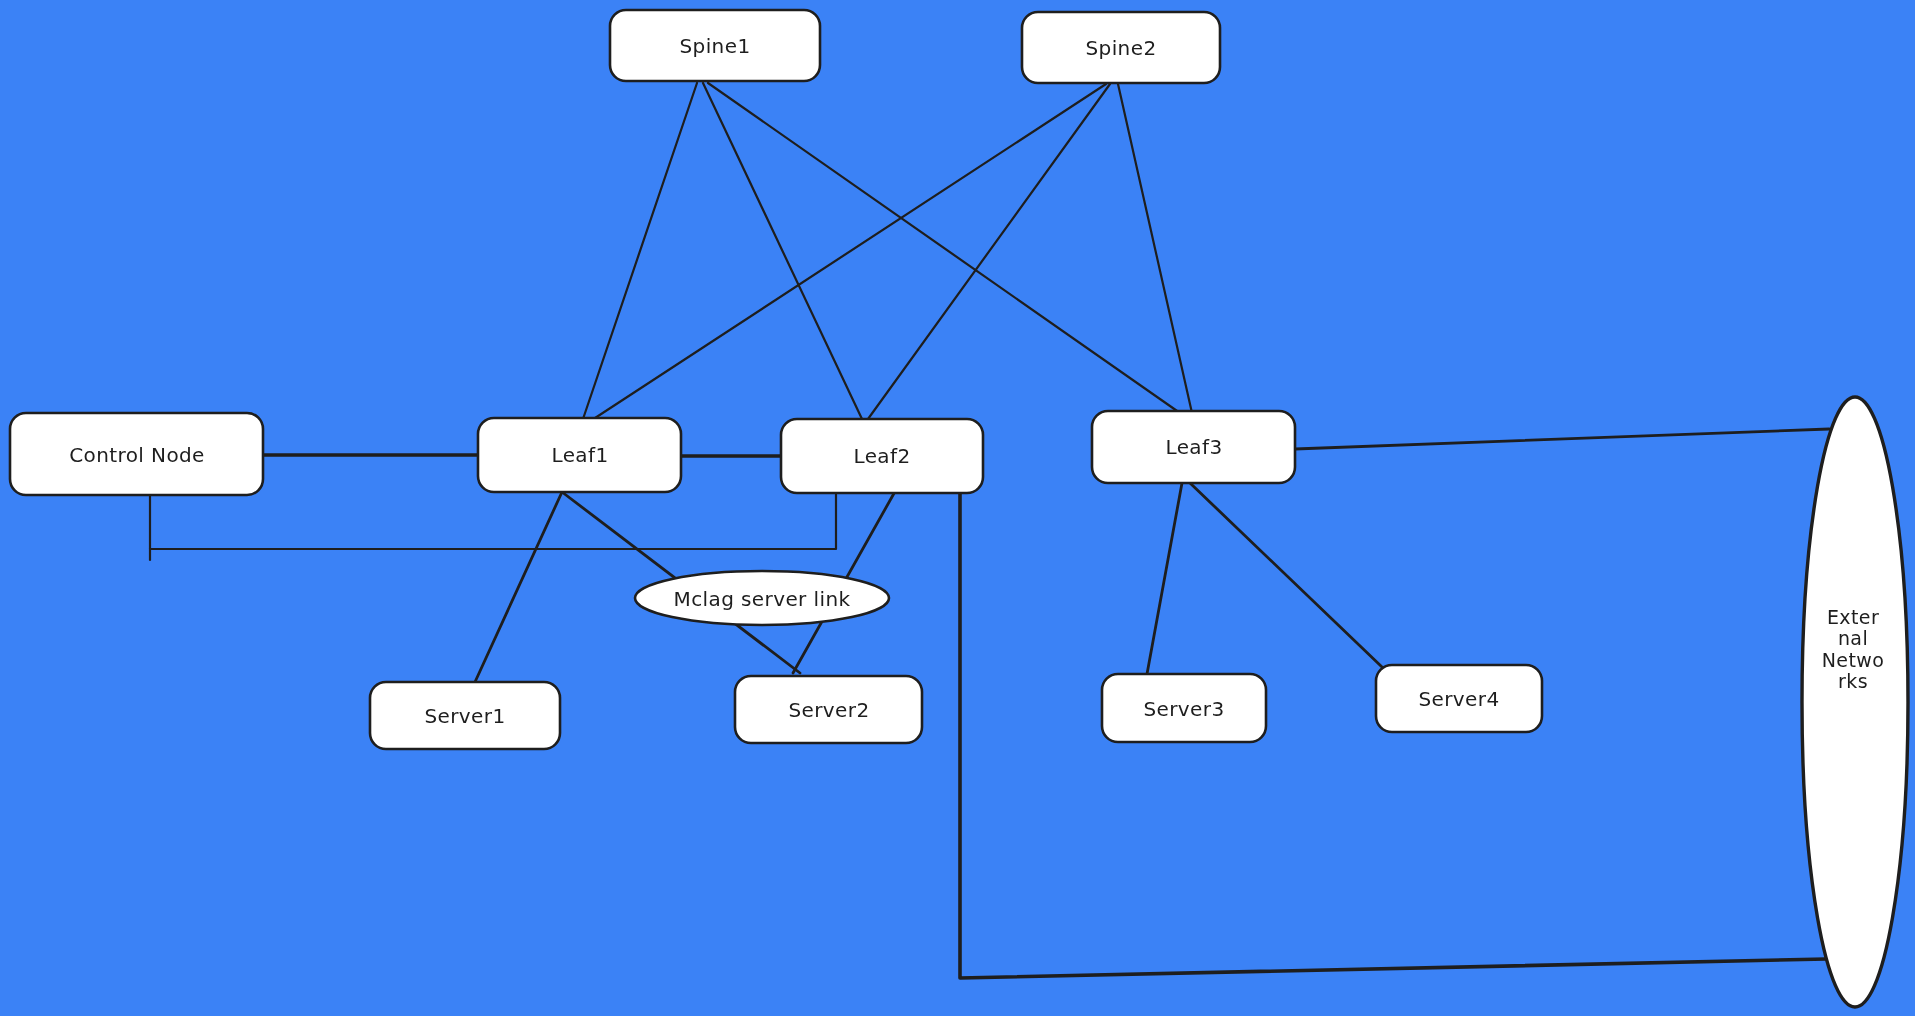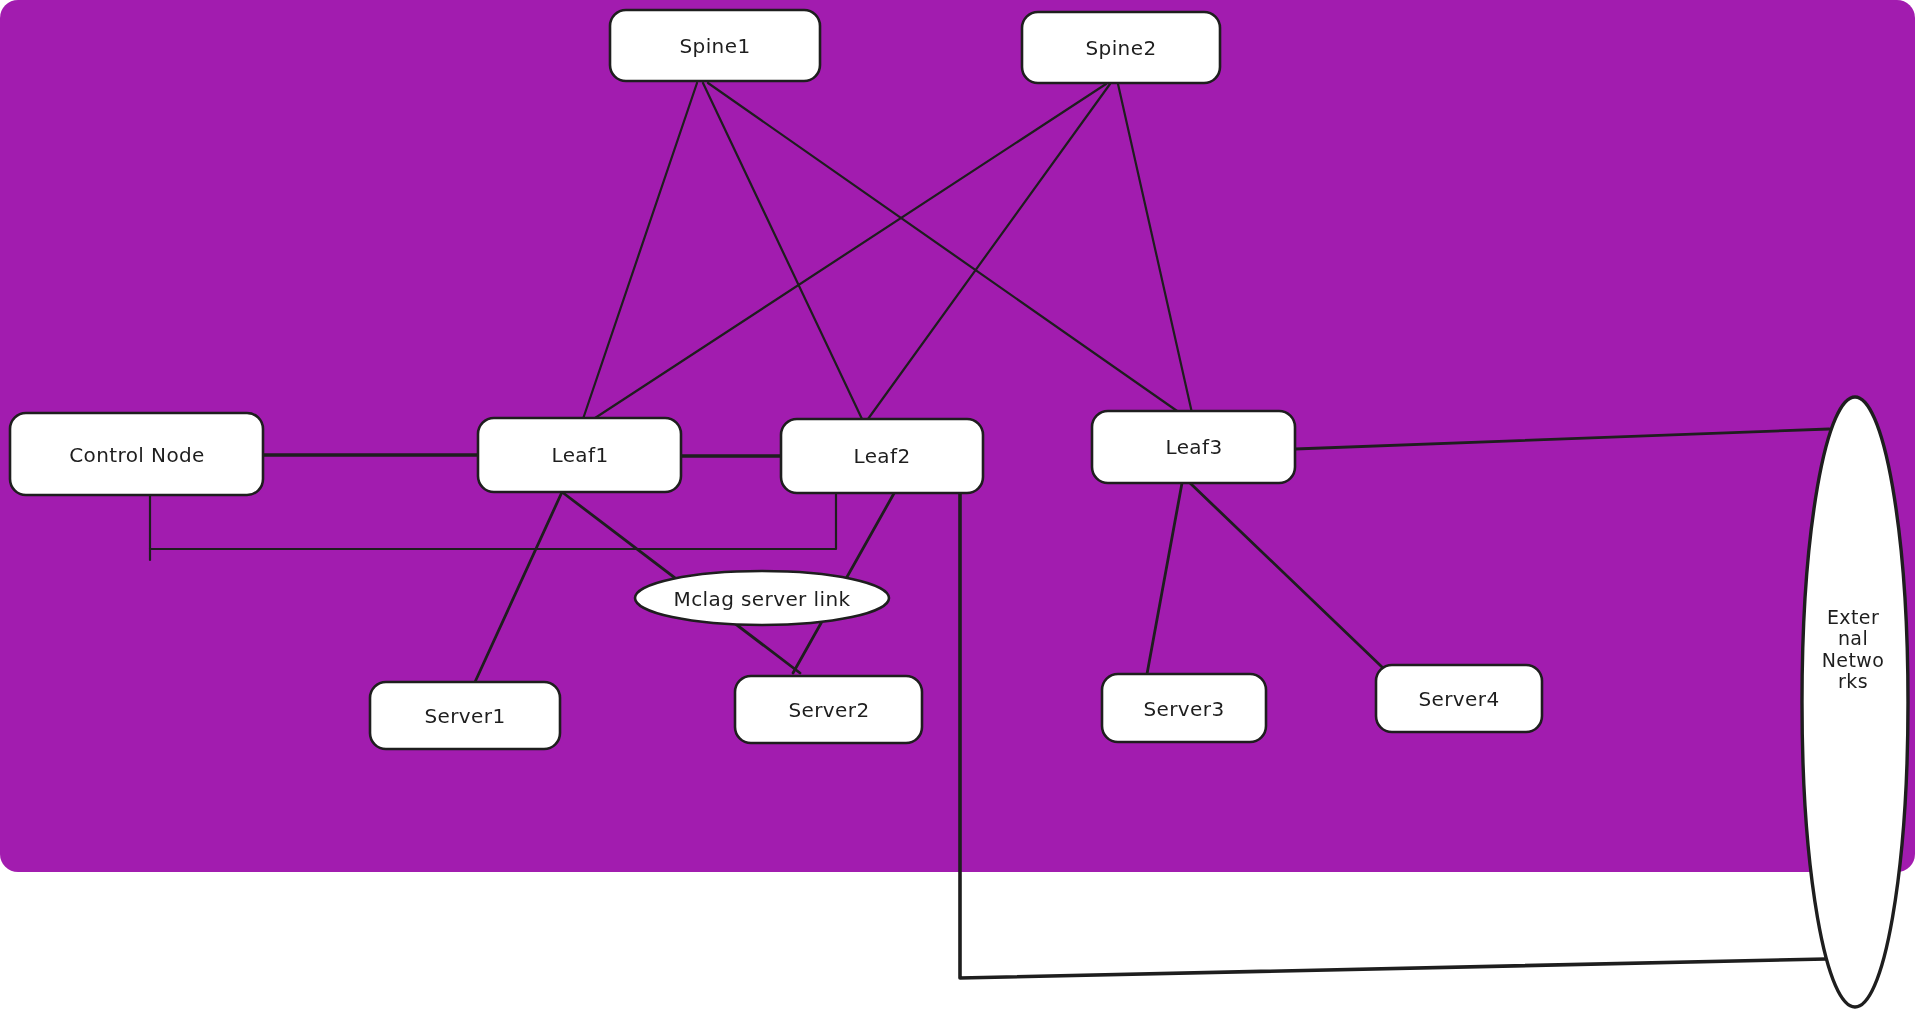--- a/index.html
+++ b/index.html
@@ -7,23 +7,22 @@
     padding: 0;
     background: #ffffff;
     width: 1915px;
     height: 1016px;
     overflow: hidden;
     font-family: "DejaVu Sans", sans-serif;
   }
   #stage {
     position: relative;
     width: 1915px;
-    height: 872px;
-    background: #a21caf;
-    border-radius: 18px;
+    height: 1016px;
+    background: #3b82f6;
   }
   svg { display: block; }
   .node-box {
     fill: #ffffff;
     stroke: #1e1e1e;
     stroke-width: 2.6;
   }
   .node-ellipse {
     fill: #ffffff;
     stroke: #1e1e1e;

